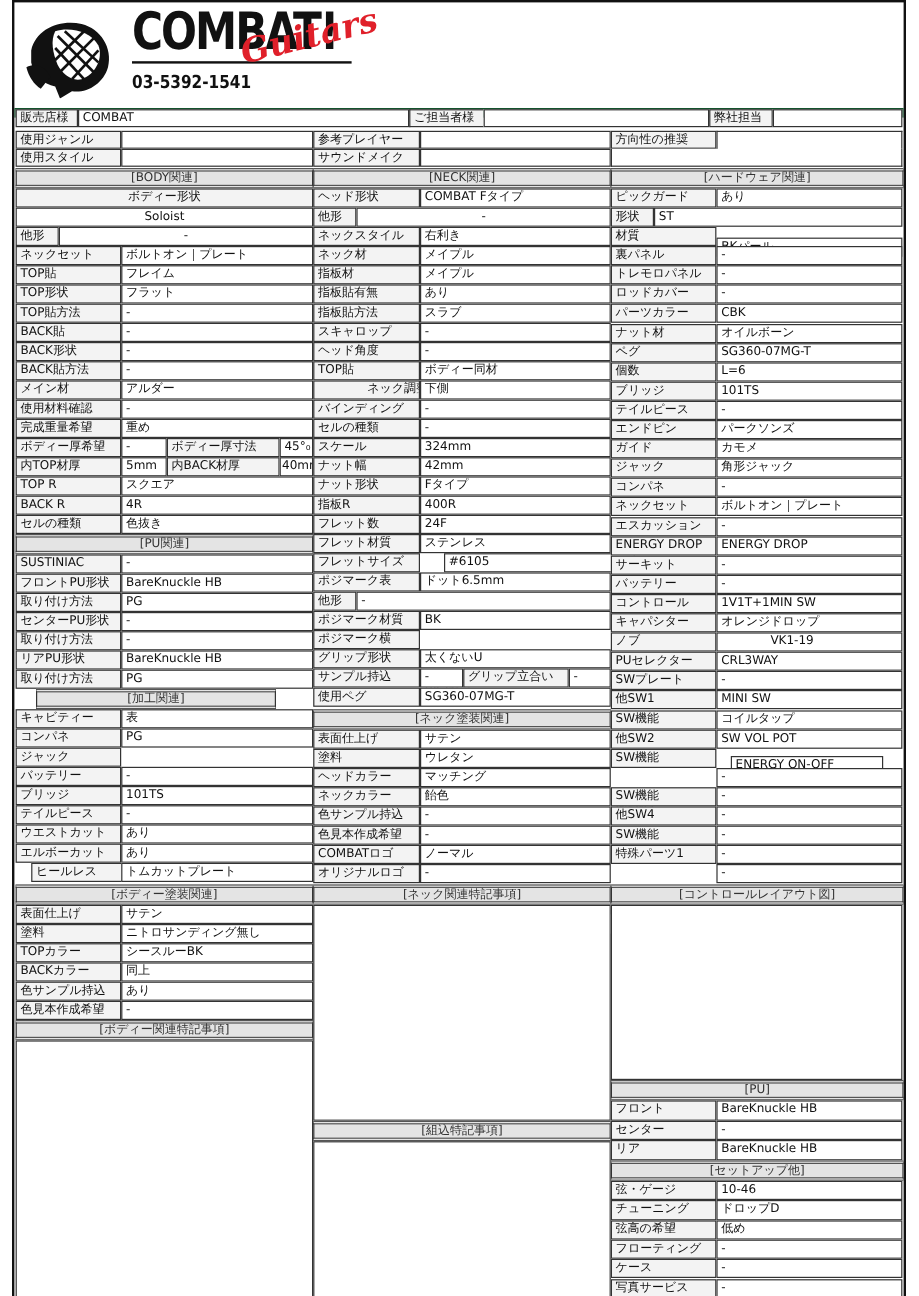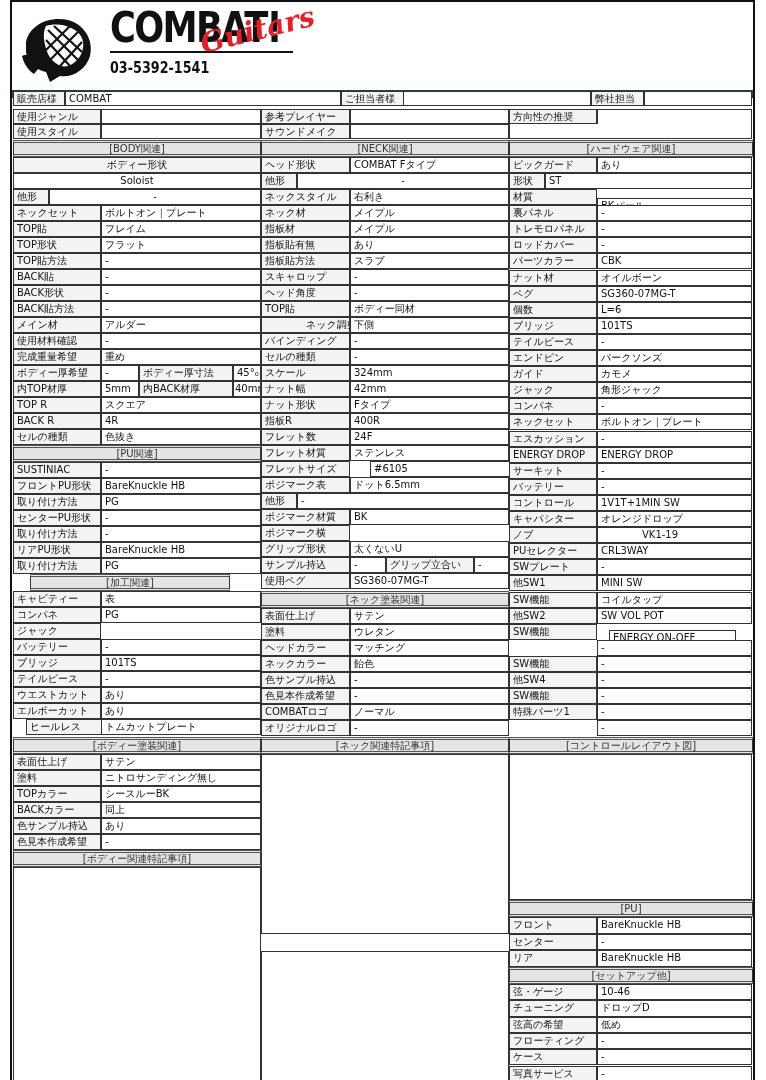--- a/index.html
+++ b/index.html
@@ -248,20 +248,21 @@
       <div class="cell lab" style="left:249px;top:686px;width:89px;height:16px;">色見本作成希望</div>
       <div class="cell" style="left:338px;top:686px;width:159px;height:16px;">-</div>
       <div class="cell lab" style="left:249px;top:702px;width:89px;height:16px;">COMBATロゴ</div>
       <div class="cell" style="left:338px;top:702px;width:159px;height:16px;">ノーマル</div>
       <div class="cell lab" style="left:249px;top:718px;width:89px;height:16px;">オリジナルロゴ</div>
       <div class="cell" style="left:338px;top:718px;width:159px;height:16px;">-</div>
     </div>
 
   <div class="sect" style="left:249px;top:735px;width:248px;height:17px;">[ネック関連特記事項]</div>
   <div class="blank" style="left:249px;top:752px;width:248px;height:180px;"></div>
+  <div class="sect" style="left:249px;top:932px;width:248px;height:17px;">[組込特記事項]</div>
   <div class="blank" style="left:249px;top:949px;width:248px;height:131px;"></div>
 
   <div class="sect" style="left:497px;top:138px;width:244px;height:17px;">[ハードウェア関連]</div>
   <div class="cell lab" style="left:497px;top:155px;width:88px;height:16px;">ピックガード</div>
   <div class="cell" style="left:585px;top:155px;width:155px;height:16px;">あり</div>
   <div class="cell lab" style="left:497px;top:171px;width:36px;height:16px;">形状</div>
   <div class="cell" style="left:533px;top:171px;width:207px;height:16px;">ST</div>
 
   <div id="hw-rows">
       <div class="cell lab" style="left:497px;top:187px;width:88px;height:16.1px;">材質</div>

